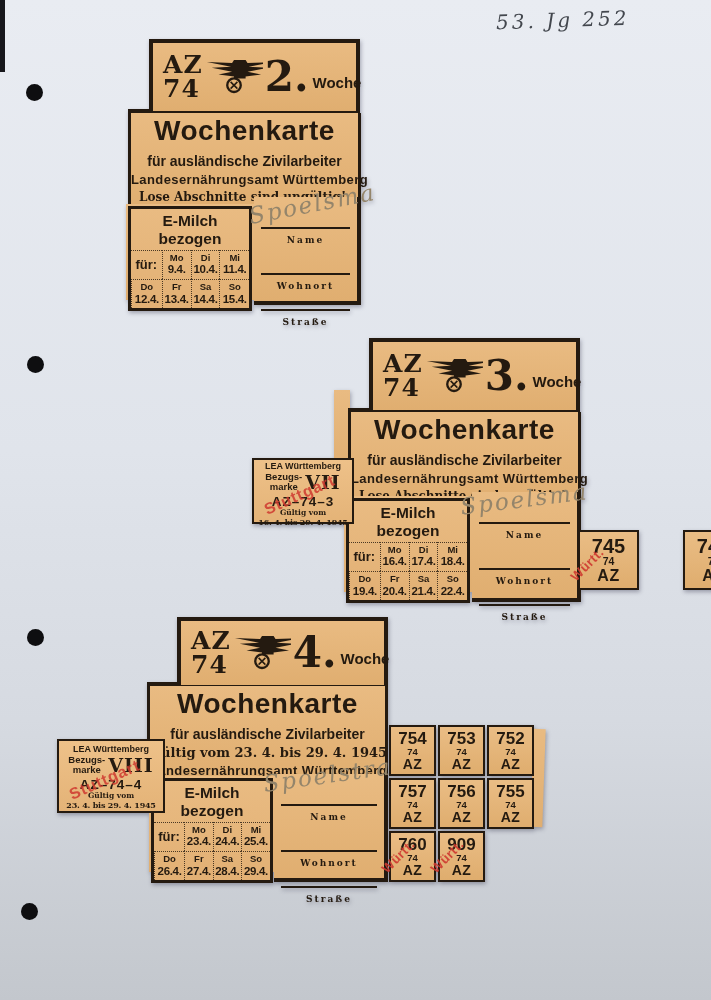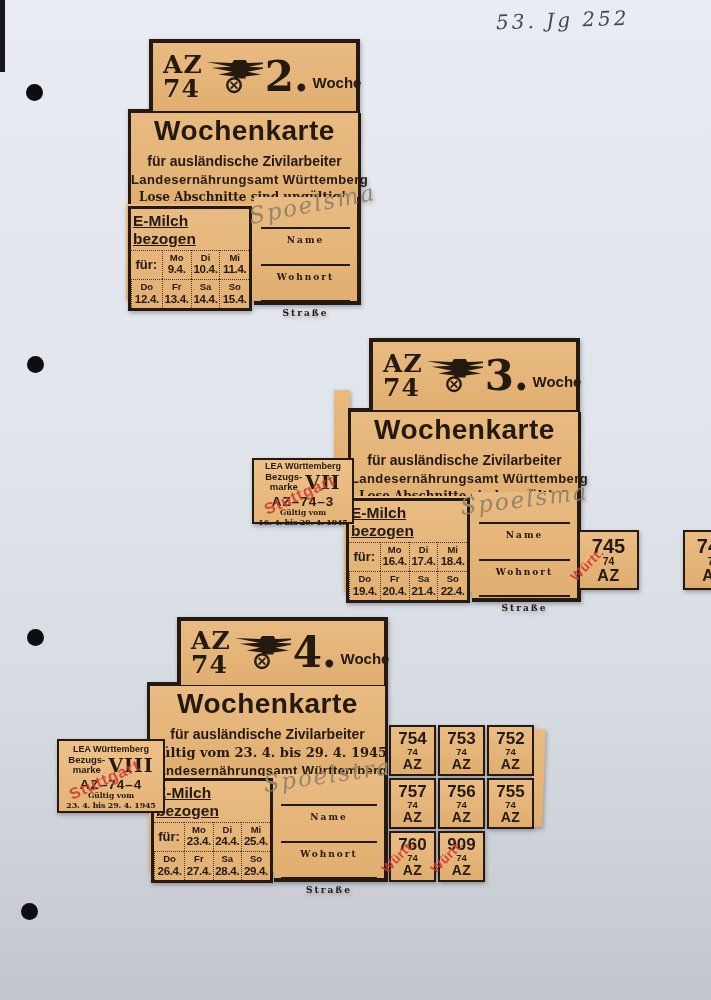--- a/index.html
+++ b/index.html
@@ -31,35 +31,35 @@
   .ctitle{border-left:3px solid #241a10;border-right:3px solid #241a10;
           text-align:center;padding-top:4px;}
   .t1{font:bold 28px "Liberation Sans",sans-serif;letter-spacing:.5px;line-height:1;}
   .t2{font:bold 14px "Liberation Sans",sans-serif;margin-top:8px;white-space:nowrap;}
   .t3{font:bold 13px "DejaVu Serif",serif;margin-top:3px;white-space:nowrap;}
   .t4{font:bold 13px "Liberation Sans",sans-serif;letter-spacing:.4px;margin-top:3px;white-space:nowrap;}
   .t5{font:bold 12px "DejaVu Serif",serif;text-align:left;padding-left:8px;margin-top:3px;white-space:nowrap;}
 
   .emilch{padding:2px 2px 6px 2px;}
   .mtable{border:3px solid #241a10;background:linear-gradient(180deg,#e9bb82,#e2b074);}
-  .mhead{font:bold 15.5px "Liberation Sans",sans-serif;padding:3px 2px 2px;text-decoration:underline;}
+  .mhead{font:bold 15.5px "Liberation Sans",sans-serif;text-align:center;padding:3px 2px 2px;}
   .mgrid{display:grid;grid-template-columns:26% 24.5% 24.5% 25%;}
   .mrep{display:contents;}
   .mcell{border-top:1px dotted #4a3однось;}
   .mcell{border-top:1px dotted #4a3824;border-left:1px dotted #4a3824;
          text-align:center;padding:1px 0 2px;}
   .mfur{display:flex;align-items:center;justify-content:center;
         font:bold 13px "Liberation Sans",sans-serif;border-left:none;}
   .mday{display:flex;flex-direction:column;justify-content:center;}
   .mday .d{font:bold 9.5px "Liberation Sans",sans-serif;line-height:1.2;}
   .mday .dt{font:bold 11.5px "Liberation Sans",sans-serif;letter-spacing:-.3px;line-height:1.2;}
 
   .npanel{border-right:4px solid #241a10;border-bottom:4px solid #241a10;}
   .nline{border-top:2px solid #241a10;margin:0 7px;text-align:center;}
-  .nl1{margin-top:30px;}.nl2{margin-top:17px;}.nl3{margin-top:16px;}
+  .nl1{margin-top:30px;}.nl2{margin-top:26px;}.nl3{margin-top:16px;}
   .nlabel{font:bold 9px "DejaVu Serif",serif;letter-spacing:2px;text-align:right;}
 
   .sig{position:absolute;font:italic 23px "DejaVu Serif",serif;color:#94856b;
        letter-spacing:2px;white-space:nowrap;z-index:5;}
 
   .stamp{position:absolute;background:linear-gradient(180deg,#eec189,#e4b377);
          border:2px solid #241a10;box-sizing:border-box;text-align:center;
          padding:1px 2px;color:#241a10;z-index:4;}
   .sline1{font:bold 9px "Liberation Sans",sans-serif;white-space:nowrap;}
   .srow{display:flex;align-items:center;justify-content:center;line-height:1;}

